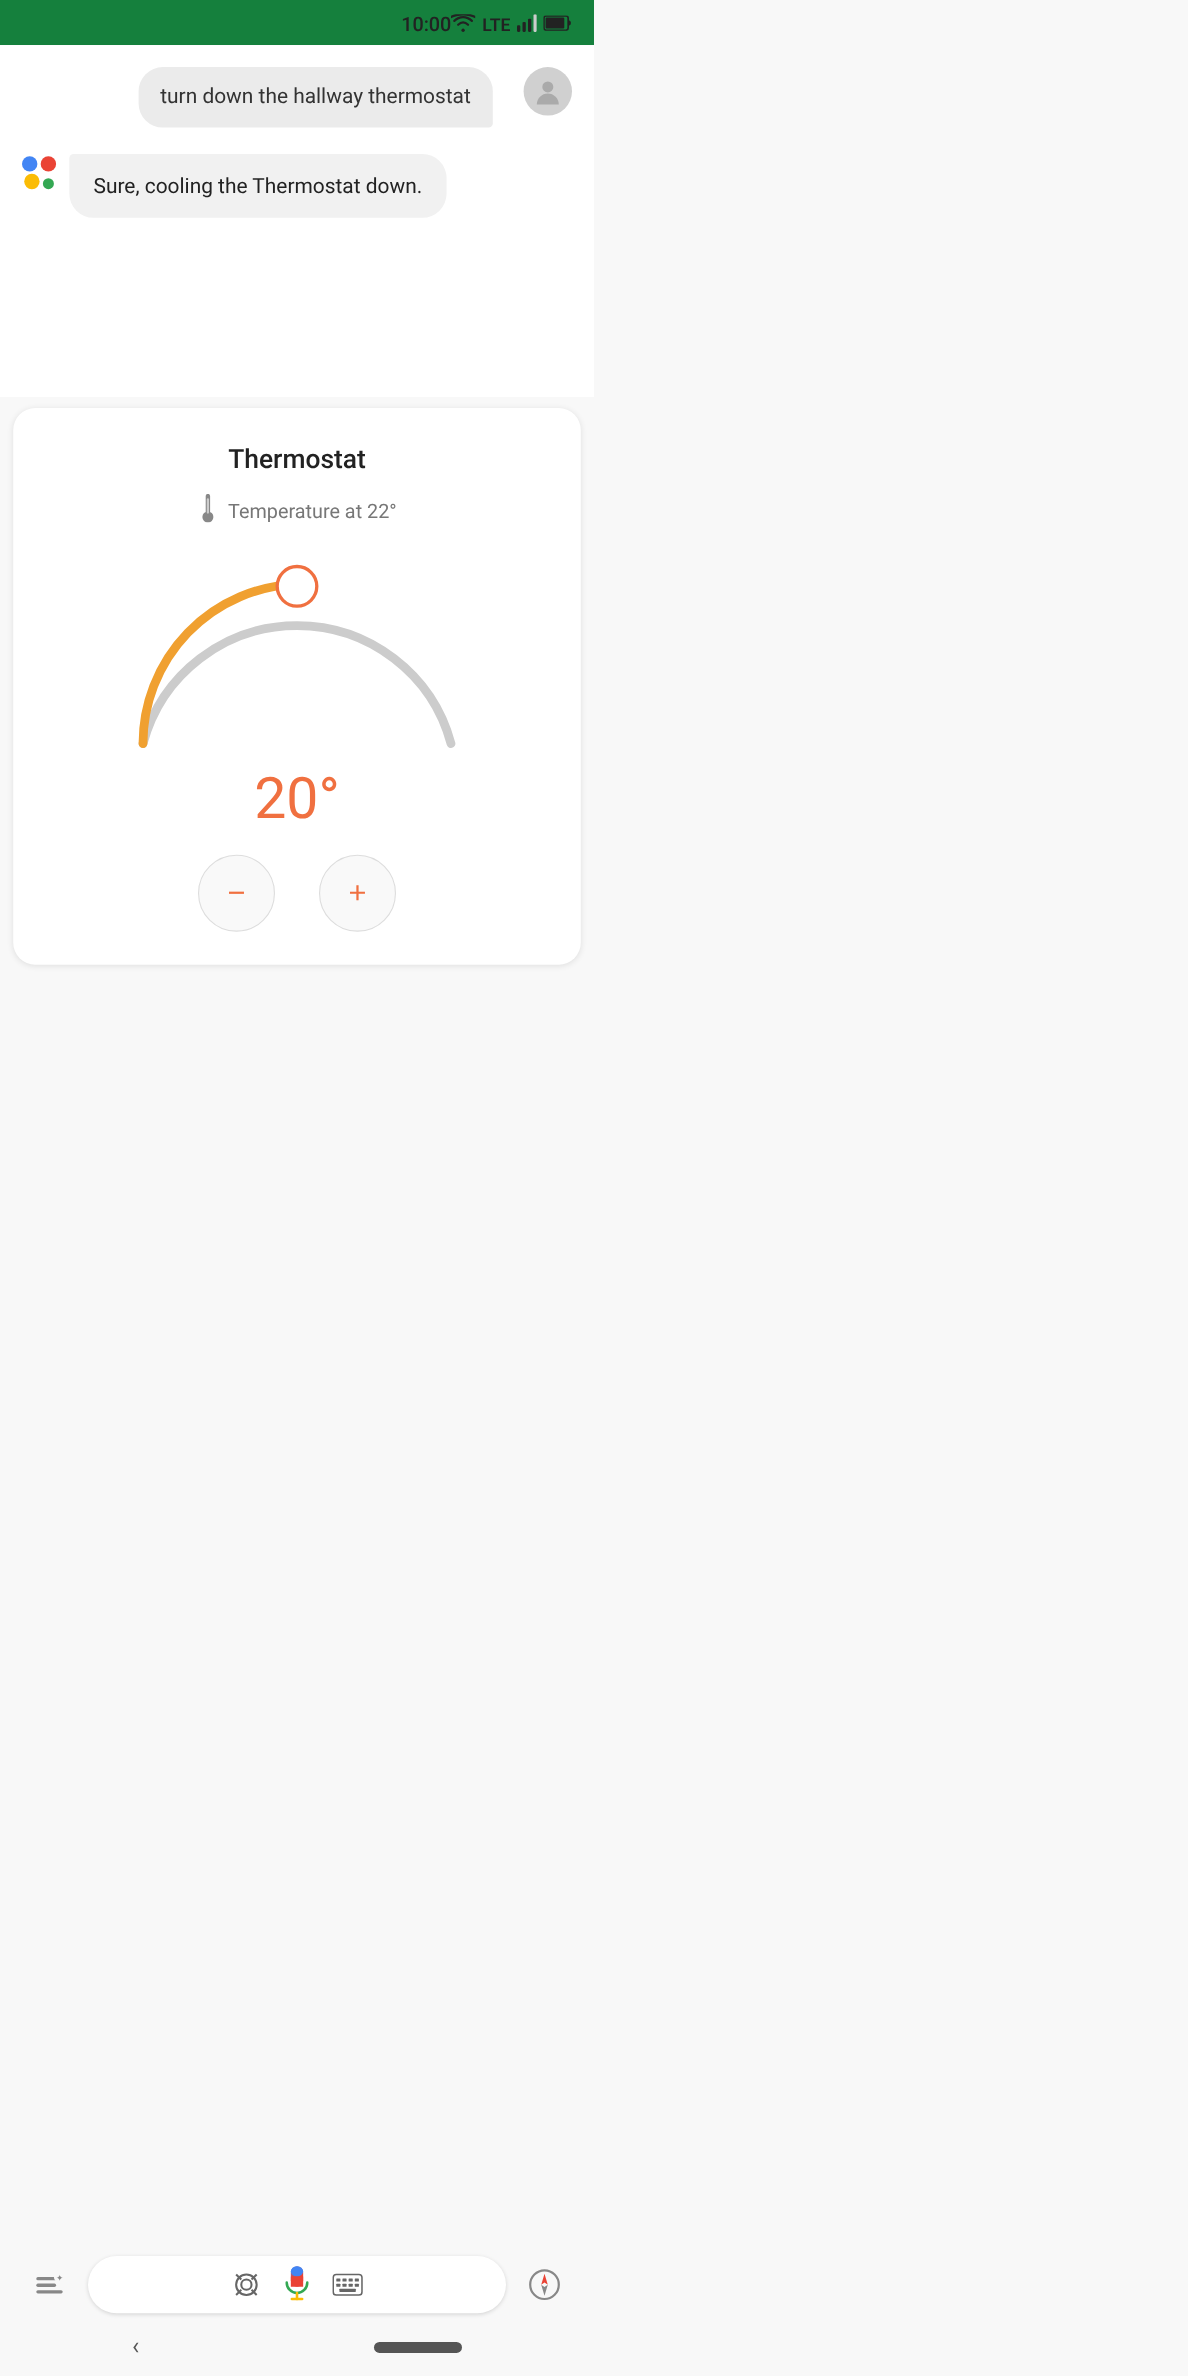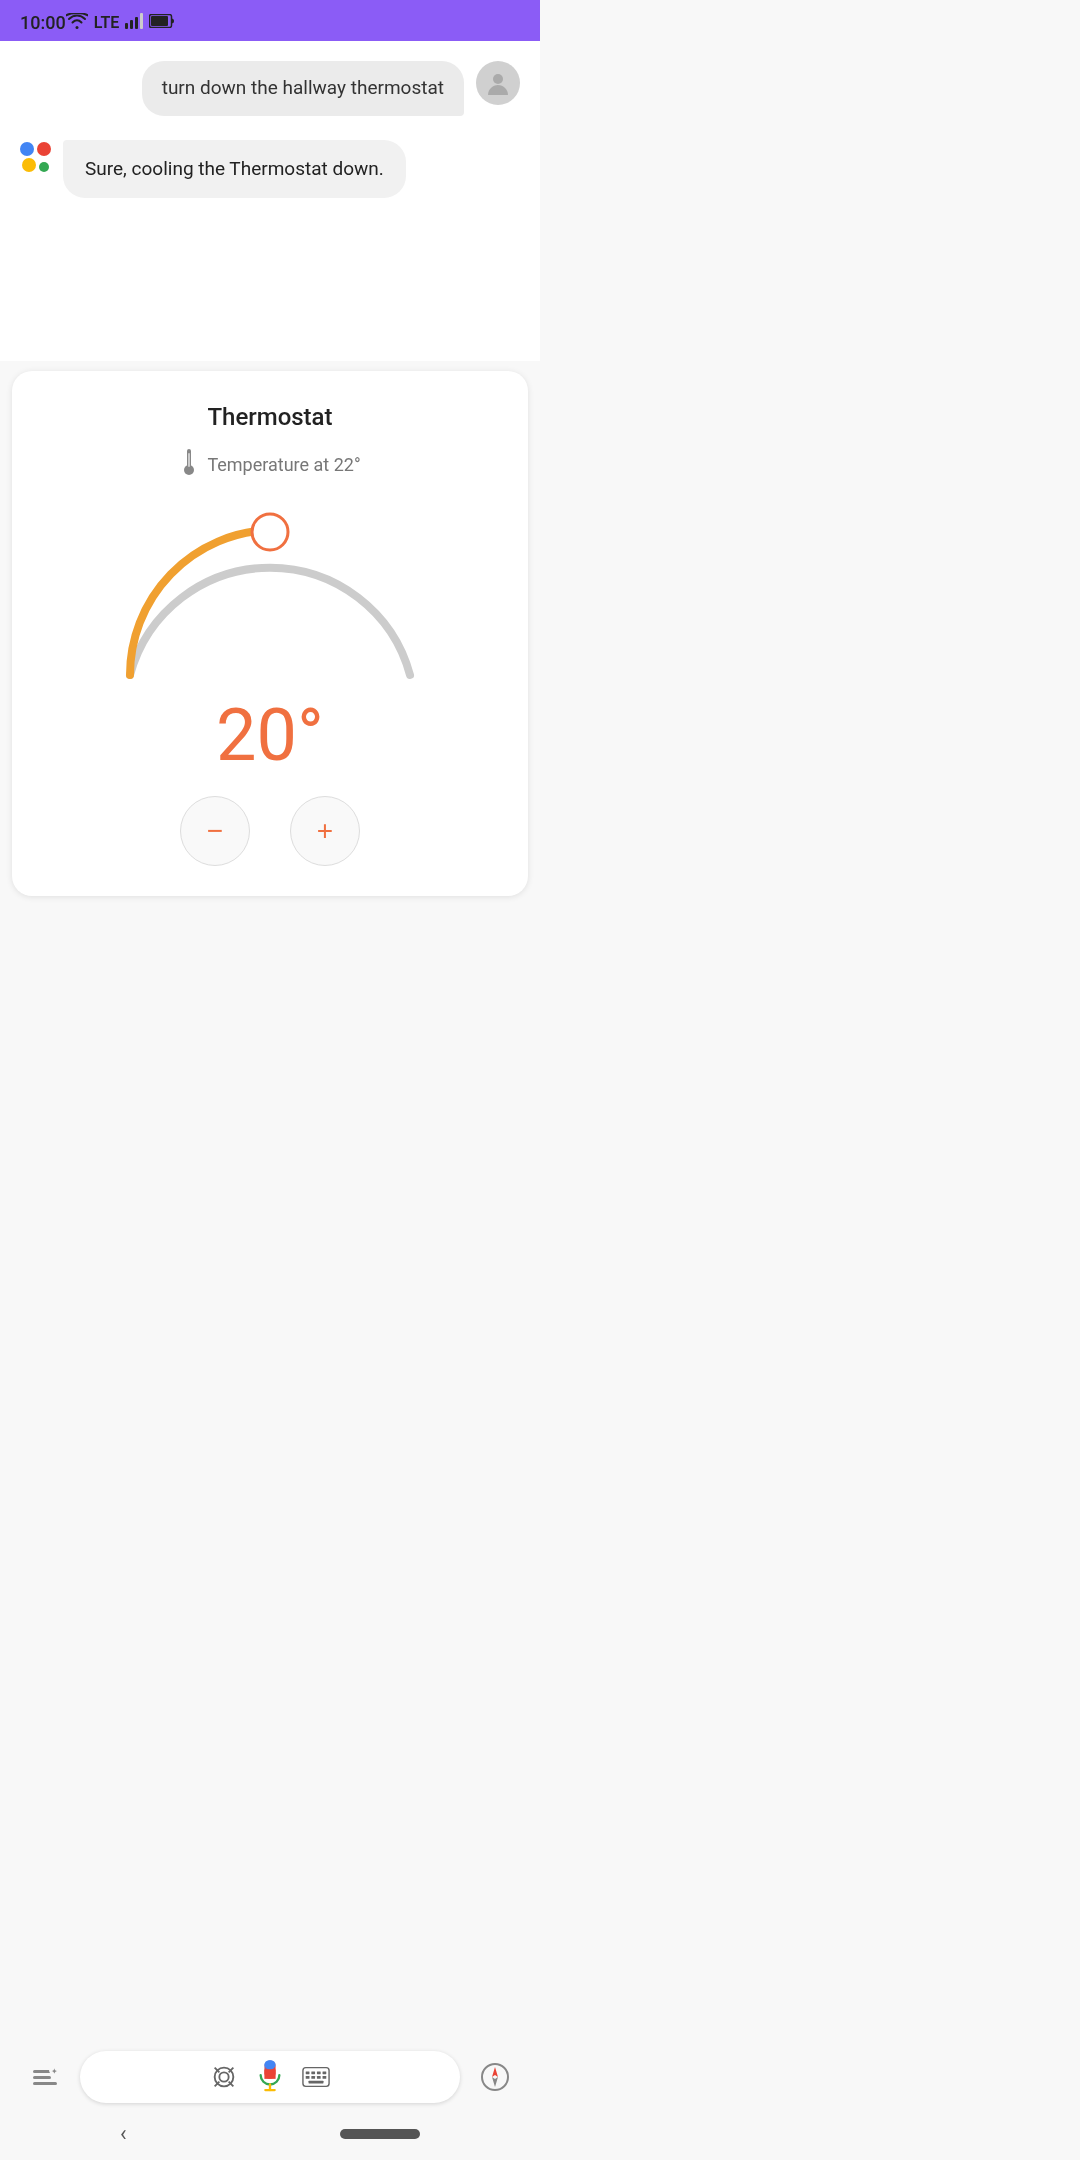--- a/index.html
+++ b/index.html
@@ -10,24 +10,24 @@
       min-height: 1080px;
       background: #f8f8f8;
       font-family: 'Roboto', Arial, sans-serif;
       position: relative;
       overflow-x: hidden;
     }
 
     
     .status-bar {
       display: flex;
-      justify-content: flex-start;
+      justify-content: flex-end;
       align-items: center;
       padding: 12px 20px 8px 20px;
-      background: #8b5cf6;
+      background: #15803d;
     }
     .status-time {
       font-size: 18px;
       font-weight: 500;
       color: #222;
     }
     .status-icons {
       display: flex;
       align-items: center;
       gap: 6px;
@@ -38,21 +38,21 @@
       background: #fff;
       padding: 20px 20px 20px 20px;
       min-height: 320px;
     }
 
     
     .user-message-row {
       display: flex;
       justify-content: flex-end;
       align-items: flex-start;
-      gap: 12px;
+      gap: 28px;
       margin-bottom: 24px;
     }
     .user-avatar {
       width: 44px;
       height: 44px;
       border-radius: 50%;
       background: #d0d0d0;
       display: flex;
       align-items: center;
       justify-content: center;
@@ -153,21 +153,21 @@
       width: 340px;
       height: 220px;
       margin: 0 auto 10px auto;
     }
     .dial-container svg {
       width: 100%;
       height: 100%;
     }
     .temp-value {
       text-align: center;
-      font-size: 72px;
+      font-size: 52px;
       font-weight: 400;
       color: #f07040;
       line-height: 1;
       margin-top: -20px;
       margin-bottom: 24px;
     }
 
     
     .thermostat-controls {
       display: flex;

